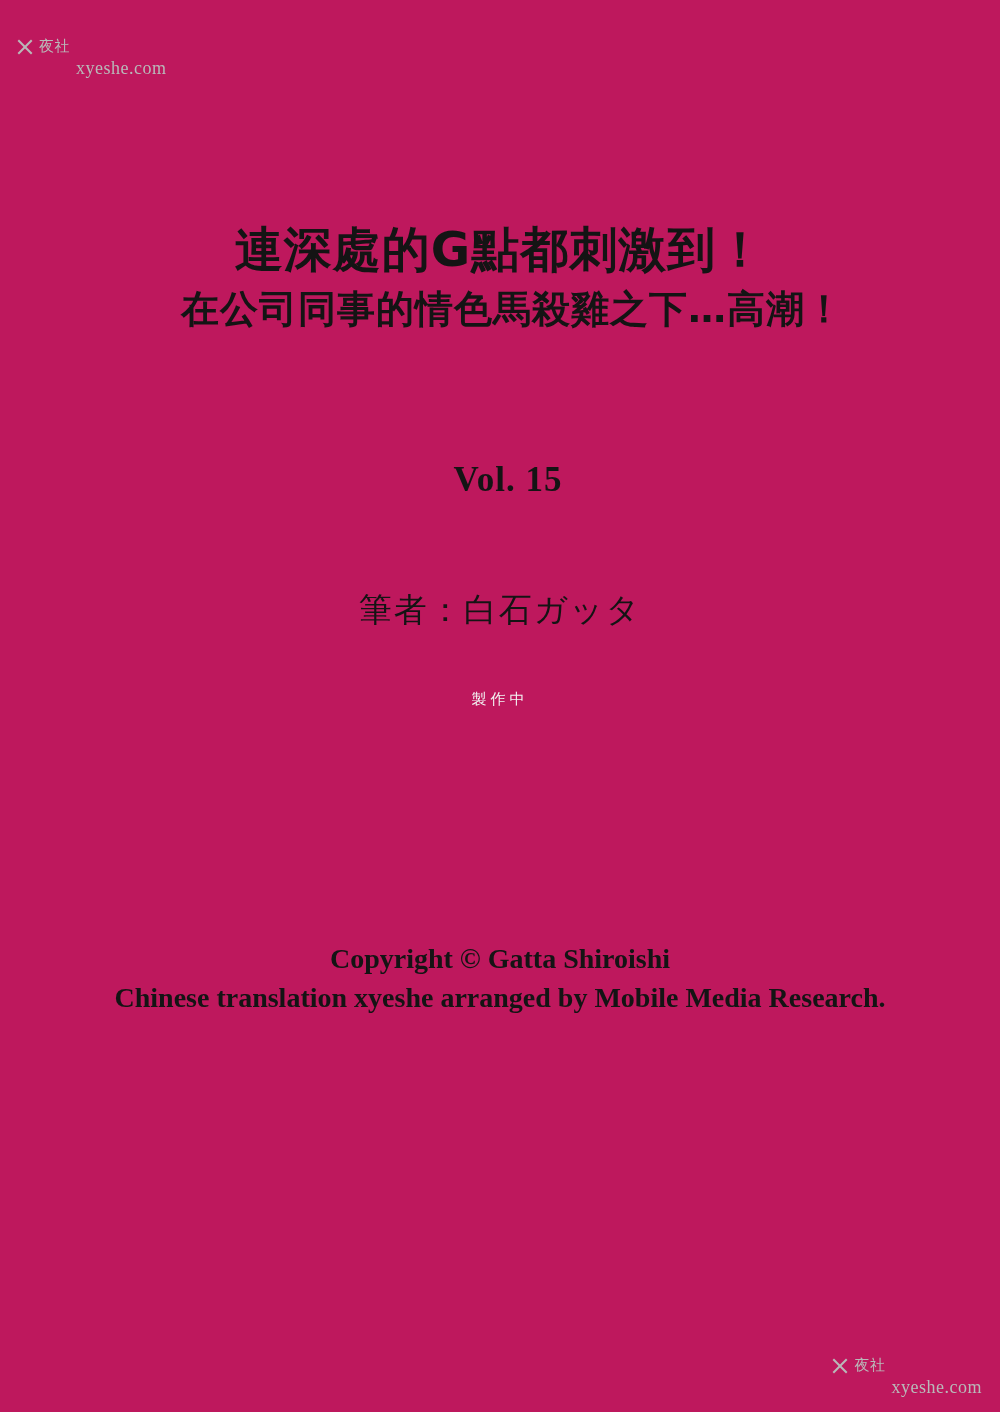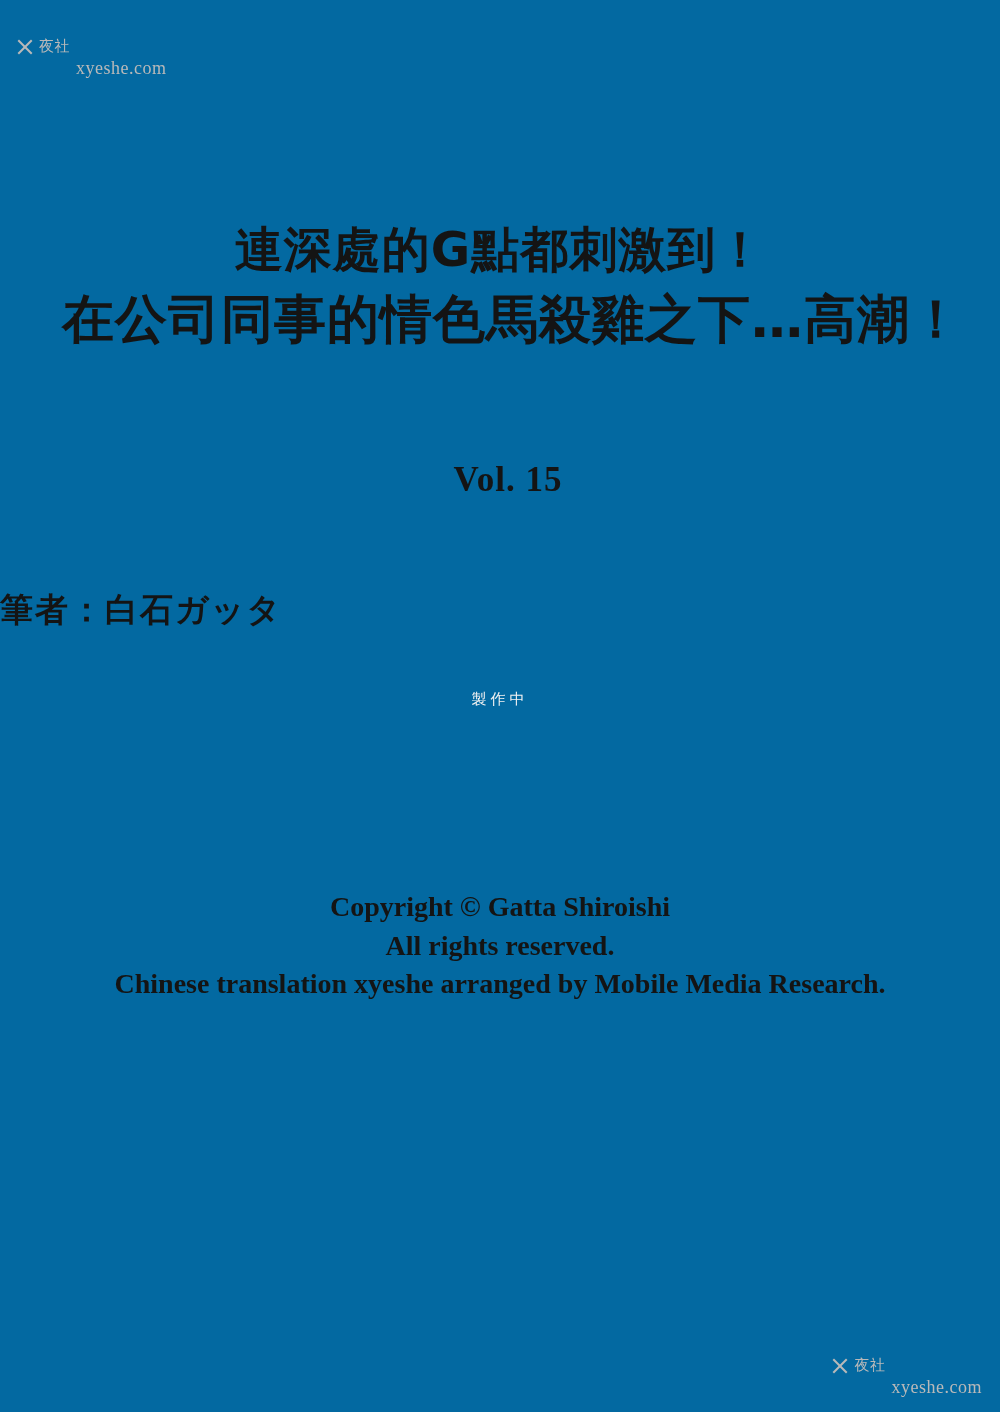--- a/index.html
+++ b/index.html
@@ -12,21 +12,21 @@
     height: 1412px;
     position: relative;
     font-family: "Liberation Serif", serif;
     color: #111111;
     overflow: hidden;
   }
 
   .page {
     position: absolute;
     inset: 0;
-    background: #0369a1;
+    background: #be185d;
   }
 
   
   .watermark {
     position: absolute;
     display: flex;
     align-items: center;
     gap: 6px;
     color: #b9b9b9;
     font-family: "Liberation Serif", serif;
@@ -76,42 +76,43 @@
     text-align: center;
   }
   .title-line {
     font-family: "DejaVu Sans", sans-serif;
     font-weight: bold;
     color: #141414;
     line-height: 1.42;
     letter-spacing: 1px;
   }
   .title-line-1 { font-size: 48px; }
-  .title-line-2 { font-size: 52px; padding-left: 25px; }
+  .title-line-2 { font-size: 38px; padding-left: 25px; }
 
   .volume {
     position: absolute;
     left: 16px;
     right: 0;
     top: 460px;
     text-align: center;
     font-family: "Liberation Serif", serif;
     font-weight: bold;
     font-size: 35px;
     color: #141414;
     letter-spacing: 1px;
   }
 
   .author {
     position: absolute;
     left: 0;
     right: 0;
     top: 588px;
+    text-align: center;
     font-family: "DejaVu Sans", sans-serif;
-    font-weight: bold;
+    font-weight: normal;
     font-size: 33px;
     color: #141414;
     letter-spacing: 2px;
   }
 
   .ghost-line {
     position: absolute;
     left: 0;
     right: 0;
     top: 690px;
@@ -120,21 +121,21 @@
     font-size: 15px;
     color: #f2f2f2;
     letter-spacing: 4px;
   }
 
   
   .copyright-block {
     position: absolute;
     left: 0;
     right: 0;
-    top: 888px;
+    top: 940px;
     text-align: center;
     font-family: "Liberation Serif", serif;
     font-weight: bold;
     color: #141414;
   }
   .copyright-line {
     font-size: 28px;
     line-height: 1.38;
   }
 </style>
@@ -155,21 +156,20 @@
   </div>
 
   <div class="volume">Vol. 15</div>
 
   <div class="author">筆者：白石ガッタ</div>
 
   <div class="ghost-line">製作中</div>
 
   <div class="copyright-block">
     <div class="copyright-line">Copyright © Gatta Shiroishi</div>
-    <div class="copyright-line">All rights reserved.</div>
     <div class="copyright-line">Chinese translation xyeshe arranged by Mobile Media Research.</div>
   </div>
 
   <div class="watermark bottom-right">
     <span class="wm-mark"></span>
     <span class="wm-text-cn">夜社</span>
     <span class="wm-text-en">xyeshe.com</span>
   </div>
 
 </div>

